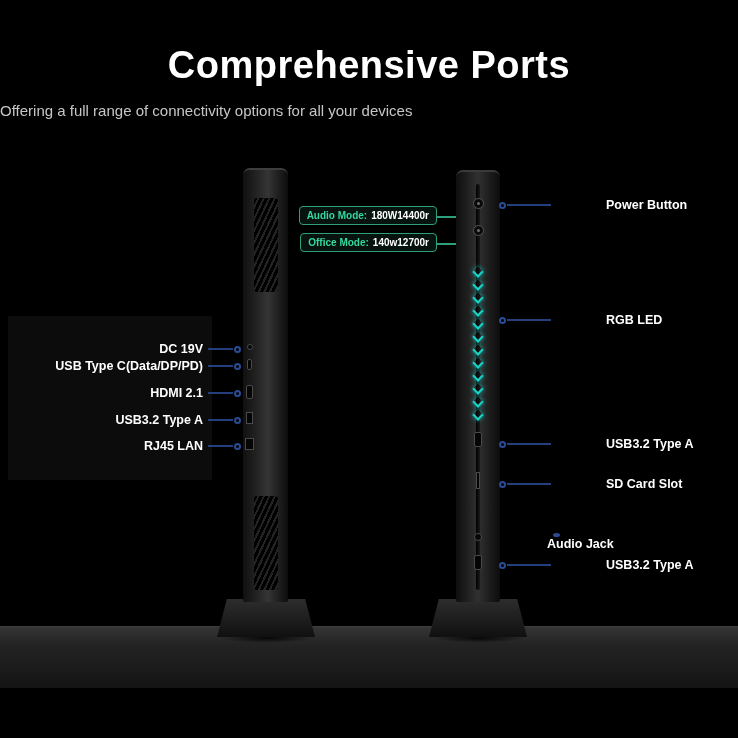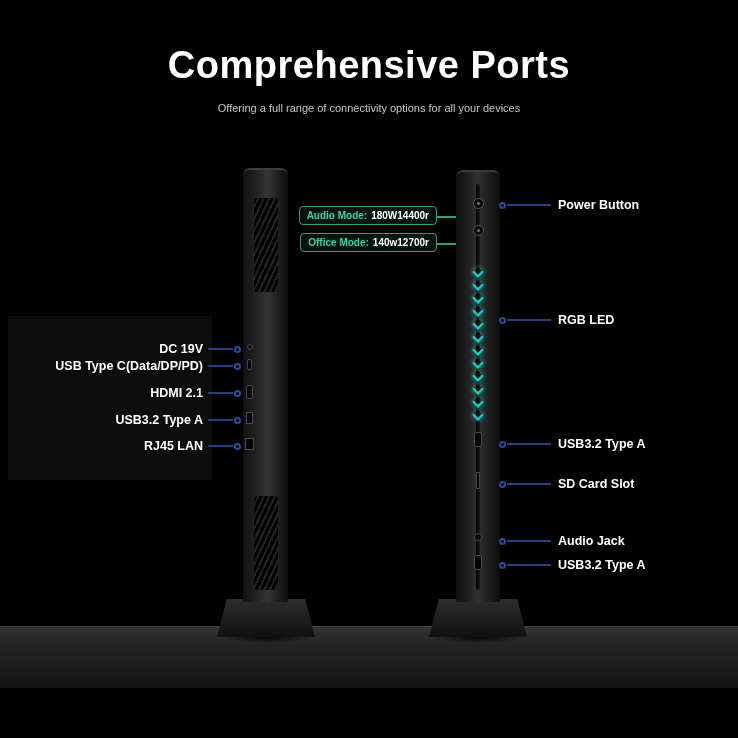--- a/index.html
+++ b/index.html
@@ -9,21 +9,21 @@
     background: #000; overflow: hidden;
     font-family: "Liberation Sans", sans-serif;
   }
   .title {
     position: absolute; top: 44px; left: 0; width: 100%;
     text-align: center; color: #fff; font-size: 38px; font-weight: bold;
     letter-spacing: 0.5px;
   }
   .subtitle {
     position: absolute; top: 102px; left: 0; width: 100%;
-    text-align: center; color: #c6c6c6; font-size: 11px;
+    text-align: left; color: #c6c6c6; font-size: 15px;
   }
   .floor {
     position: absolute; top: 626px; left: 0; width: 100%; height: 62px;
     background: linear-gradient(180deg, #353535 0, #232323 18px, #141414 100%);
     border-top: 1px solid #3d3d3d;
   }
   .left-panel {
     position: absolute; left: 8px; top: 316px; width: 204px; height: 164px;
     background: #0c0c0c;
   }
@@ -87,40 +87,40 @@
   .stand-left  { left: 217px; top: 599px; width: 98px; height: 38px; }
   .stand-right { left: 429px; top: 599px; width: 98px; height: 38px; }
   .shadow {
     position: absolute; height: 10px; border-radius: 50%;
     background: radial-gradient(ellipse, rgba(0,0,0,0.85), rgba(0,0,0,0) 70%);
   }
   .shadow-left  { left: 220px; top: 633px; width: 94px; }
   .shadow-right { left: 432px; top: 633px; width: 94px; }
   
   .callout { position: absolute; display: flex; align-items: center; height: 16px; }
-  .callout-label { color: #fff; font-size: 12.5px; font-weight: bold; white-space: nowrap; }
+  .callout-label { color: #fff; font-size: 12.5px; font-weight: bold; white-space: nowrap; margin-left: 48px; }
   .callout-line { display: inline-block; height: 2px; background: #24407c; }
   .callout-ring {
     display: inline-block; width: 7px; height: 7px;
     border: 2px solid #2a4c96; border-radius: 50%;
   }
   .callout.cleft .callout-label { margin-right: 5px; }
   .callout.cleft .callout-line { width: 25px; margin-right: 1px; }
   .callout.cright .callout-line { width: 44px; margin-left: 1px; margin-right: 7px; }
   .co1 { top: 341px; right: 497px; text-align: right; }
   .co2 { top: 358px; right: 497px; text-align: right; }
   .co3 { top: 385px; right: 497px; justify-content: center; }
   .co4 { top: 412px; right: 497px; }
   .co5 { top: 438px; right: 497px; }
   .rc1 { top: 197px; left: 499px; }
   .rc2 { top: 224px; left: 499px; }
   .rc3 { top: 312px; left: 499px; }
   .rc4 { top: 436px; left: 499px; }
   .rc5 { top: 476px; left: 499px; }
-  .rc6 { top: 533px; left: 499px; }
+  .rc6 { top: 533px; left: 499px; flex-direction: column; }
   .rc7 { top: 557px; left: 499px; }
   
   .badge {
     position: absolute; display: flex; align-items: center; gap: 4px;
     border: 1px solid #2e9f7c; border-radius: 4px; background: #07130e;
     padding: 3px 7px; font-size: 10px; font-weight: bold; white-space: nowrap;
   }
   .badge-label { color: #35d89f; }
   .badge-value { color: #fff; }
   .badge-game   { top: 206px; right: 301px; }

